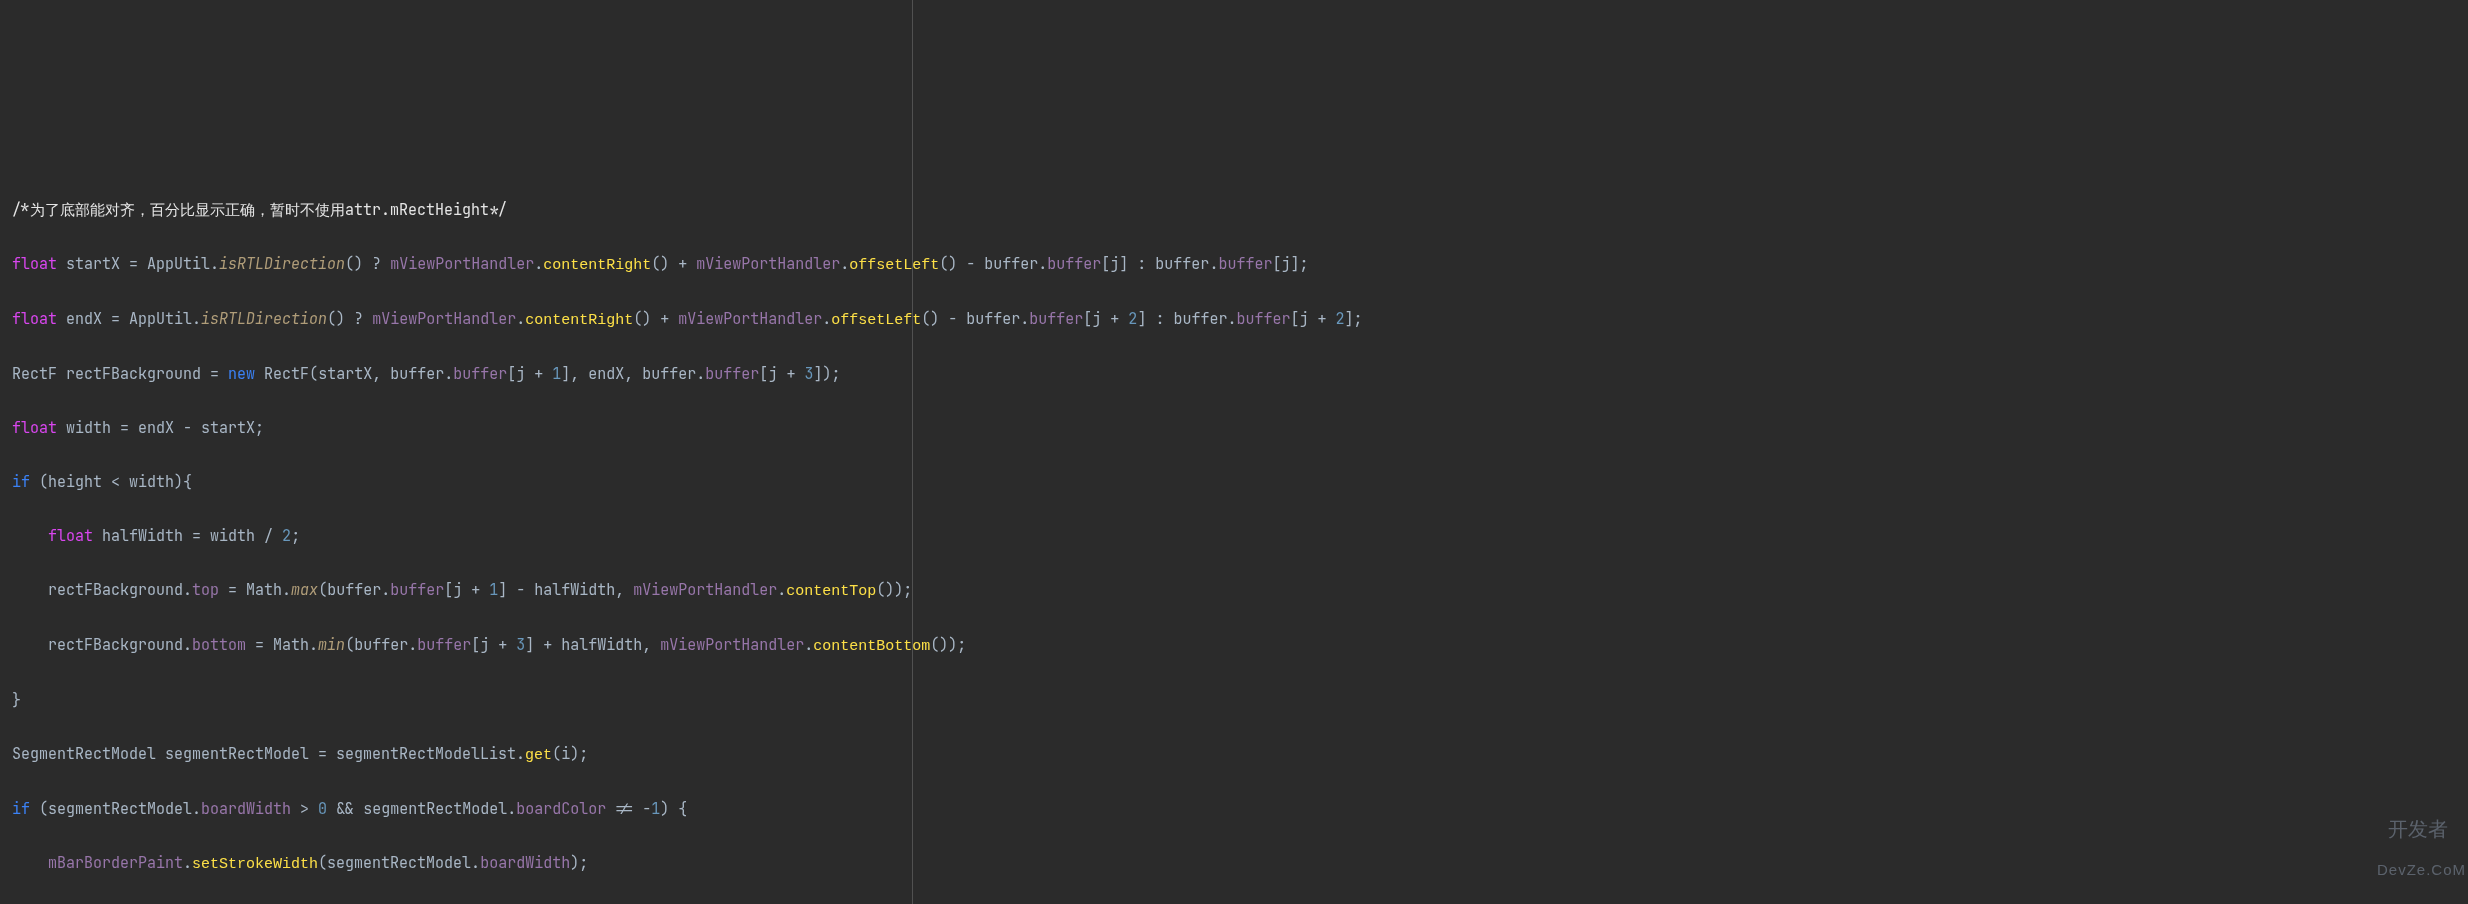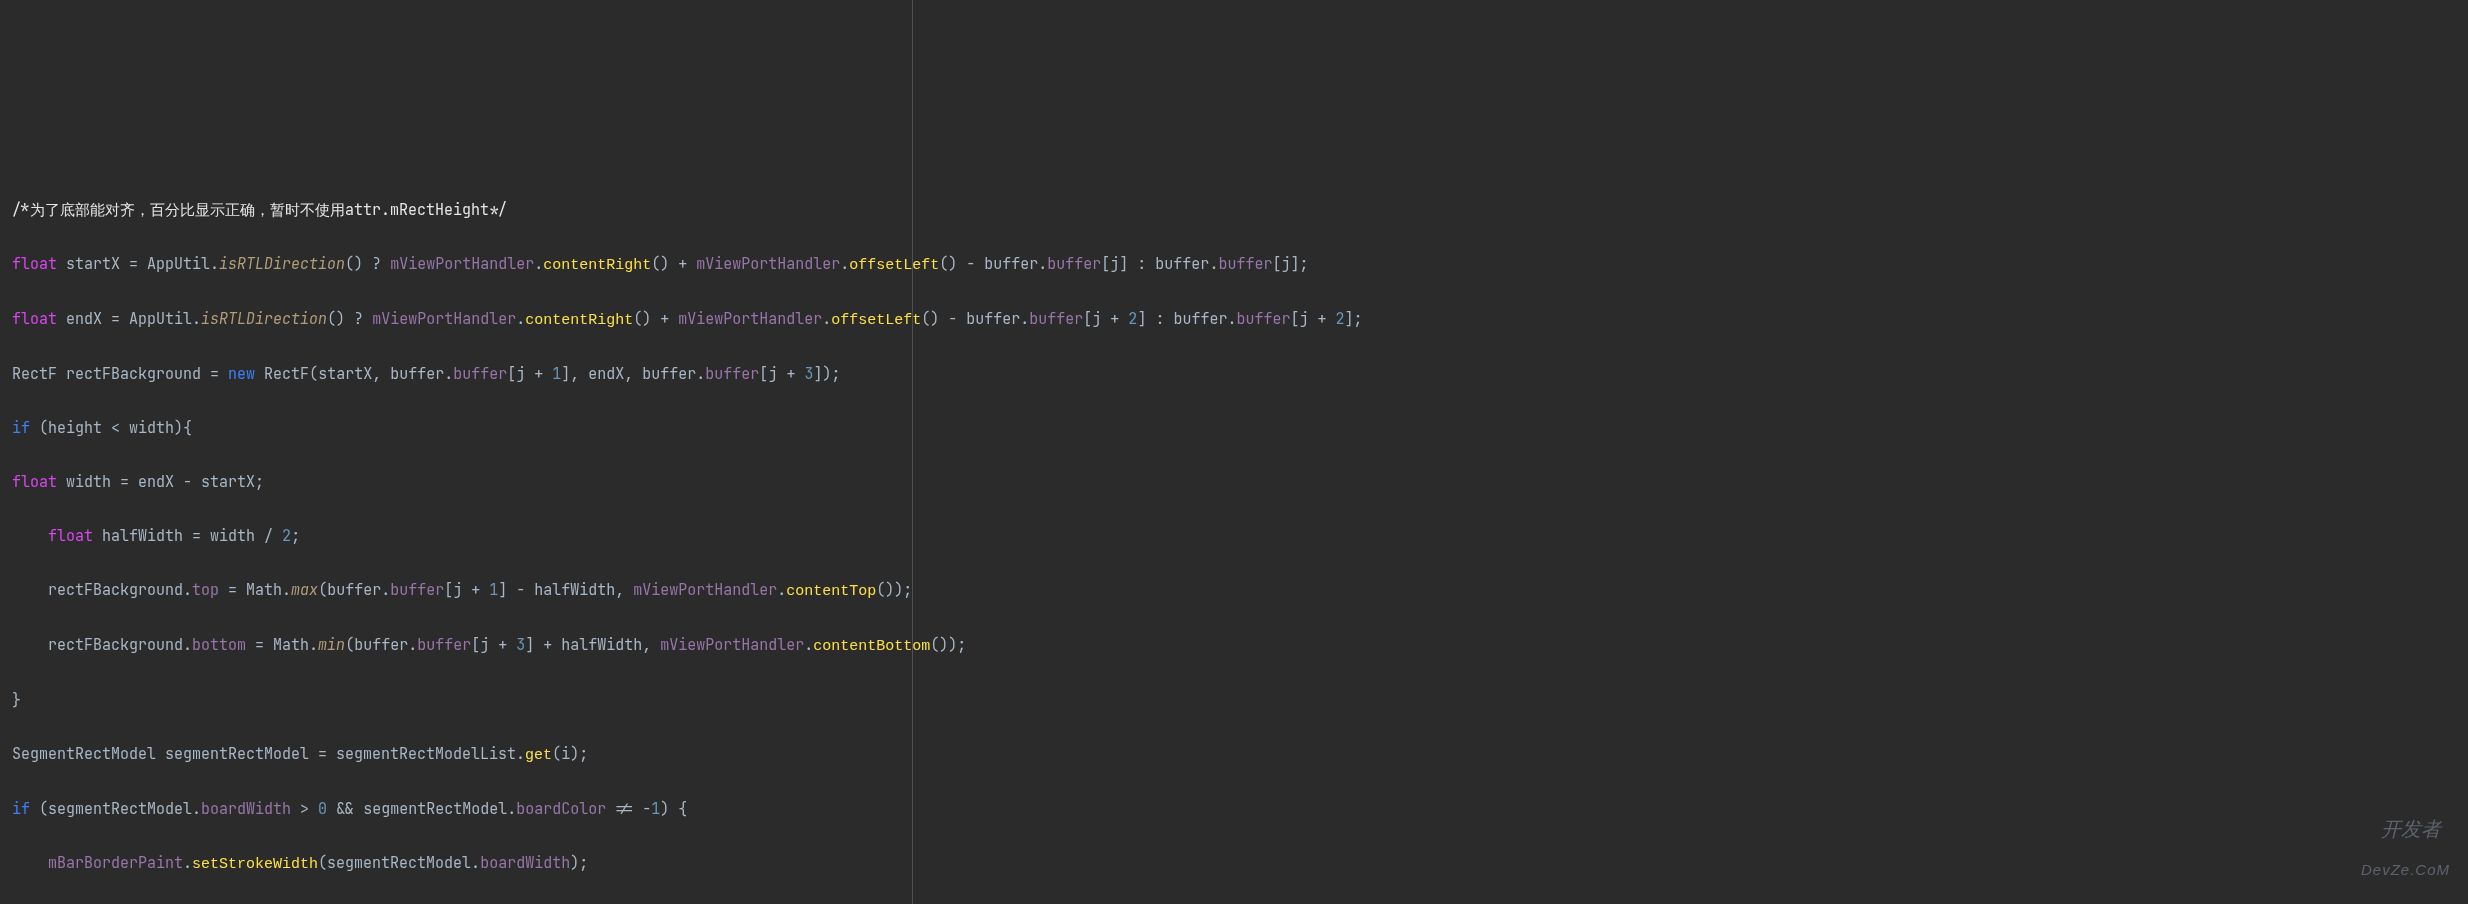--- a/index.html
+++ b/index.html
@@ -27,46 +27,45 @@
     position: absolute;
     top: 0;
     bottom: 0;
     left: 912px;
     width: 1px;
     background: #515151;
     pointer-events: none;
   }
   .watermark {
     position: fixed;
-    right: 18px;
+    right: 2px;
     bottom: 4px;
     font-size: 20px;
     color: rgba(180,200,230,0.35);
     font-family: "Microsoft YaHei", sans-serif;
-    font-style: italic;
     pointer-events: none;
     line-height: 1.1;
-    text-align: center;
+    text-align: left;
   }
   .watermark small { display:block; font-size: 15px; letter-spacing: 1px; }
 </style>
 </head>
 <body>
 
 
 
 <div class="ruler"></div>
 
 <div class="code">
 <span class="code-line"><span class="c-comment">/*为了底部能对齐，百分比显示正确，暂时不使用attr.mRectHeight*/</span></span>
 <span class="code-line"><span class="c-type">float</span> <span class="c-ident">startX</span> = <span class="c-ident">AppUtil</span>.<span class="c-static">isRTLDirection</span>() ? <span class="c-field">mViewPortHandler</span>.<span class="c-method">contentRight</span>() + <span class="c-field">mViewPortHandler</span>.<span class="c-method">offsetLeft</span>() - <span class="c-ident">buffer</span>.<span class="c-field">buffer</span>[<span class="c-ident">j</span>] : <span class="c-ident">buffer</span>.<span class="c-field">buffer</span>[<span class="c-ident">j</span>];</span>
 <span class="code-line"><span class="c-type">float</span> <span class="c-ident">endX</span> = <span class="c-ident">AppUtil</span>.<span class="c-static">isRTLDirection</span>() ? <span class="c-field">mViewPortHandler</span>.<span class="c-method">contentRight</span>() + <span class="c-field">mViewPortHandler</span>.<span class="c-method">offsetLeft</span>() - <span class="c-ident">buffer</span>.<span class="c-field">buffer</span>[<span class="c-ident">j</span> + <span class="c-number">2</span>] : <span class="c-ident">buffer</span>.<span class="c-field">buffer</span>[<span class="c-ident">j</span> + <span class="c-number">2</span>];</span>
 <span class="code-line"><span class="c-ident">RectF</span> <span class="c-ident">rectFBackground</span> = <span class="c-keyword">new</span> <span class="c-ident">RectF</span>(<span class="c-ident">startX</span>, <span class="c-ident">buffer</span>.<span class="c-field">buffer</span>[<span class="c-ident">j</span> + <span class="c-number">1</span>], <span class="c-ident">endX</span>, <span class="c-ident">buffer</span>.<span class="c-field">buffer</span>[<span class="c-ident">j</span> + <span class="c-number">3</span>]);</span>
+<span class="code-line"><span class="c-type">float</span> <span class="c-ident">width</span> = <span class="c-ident">endX</span> - <span class="c-ident">startX</span>;</span>
 <span class="code-line"><span class="c-keyword">if</span> (<span class="c-ident">height</span> &lt; <span class="c-ident">width</span>){</span>
-<span class="code-line"><span class="c-type">float</span> <span class="c-ident">width</span> = <span class="c-ident">endX</span> - <span class="c-ident">startX</span>;</span>
 <span class="code-line">    <span class="c-type">float</span> <span class="c-ident">halfWidth</span> = <span class="c-ident">width</span> / <span class="c-number">2</span>;</span>
 <span class="code-line">    <span class="c-ident">rectFBackground</span>.<span class="c-field">top</span> = <span class="c-ident">Math</span>.<span class="c-static">max</span>(<span class="c-ident">buffer</span>.<span class="c-field">buffer</span>[<span class="c-ident">j</span> + <span class="c-number">1</span>] - <span class="c-ident">halfWidth</span>, <span class="c-field">mViewPortHandler</span>.<span class="c-method">contentTop</span>());</span>
 <span class="code-line">    <span class="c-ident">rectFBackground</span>.<span class="c-field">bottom</span> = <span class="c-ident">Math</span>.<span class="c-static">min</span>(<span class="c-ident">buffer</span>.<span class="c-field">buffer</span>[<span class="c-ident">j</span> + <span class="c-number">3</span>] + <span class="c-ident">halfWidth</span>, <span class="c-field">mViewPortHandler</span>.<span class="c-method">contentBottom</span>());</span>
 <span class="code-line"><span>}</span></span>
 <span class="code-line"><span class="c-ident">SegmentRectModel</span> <span class="c-ident">segmentRectModel</span> = <span class="c-ident">segmentRectModelList</span>.<span class="c-method">get</span>(<span class="c-ident">i</span>);</span>
 <span class="code-line"><span class="c-keyword">if</span> (<span class="c-ident">segmentRectModel</span>.<span class="c-field">boardWidth</span> &gt; <span class="c-number">0</span> &amp;&amp; <span class="c-ident">segmentRectModel</span>.<span class="c-field">boardColor</span> != -<span class="c-number">1</span>) {</span>
 <span class="code-line">    <span class="c-field">mBarBorderPaint</span>.<span class="c-method">setStrokeWidth</span>(<span class="c-ident">segmentRectModel</span>.<span class="c-field">boardWidth</span>);</span>
 
 
 

